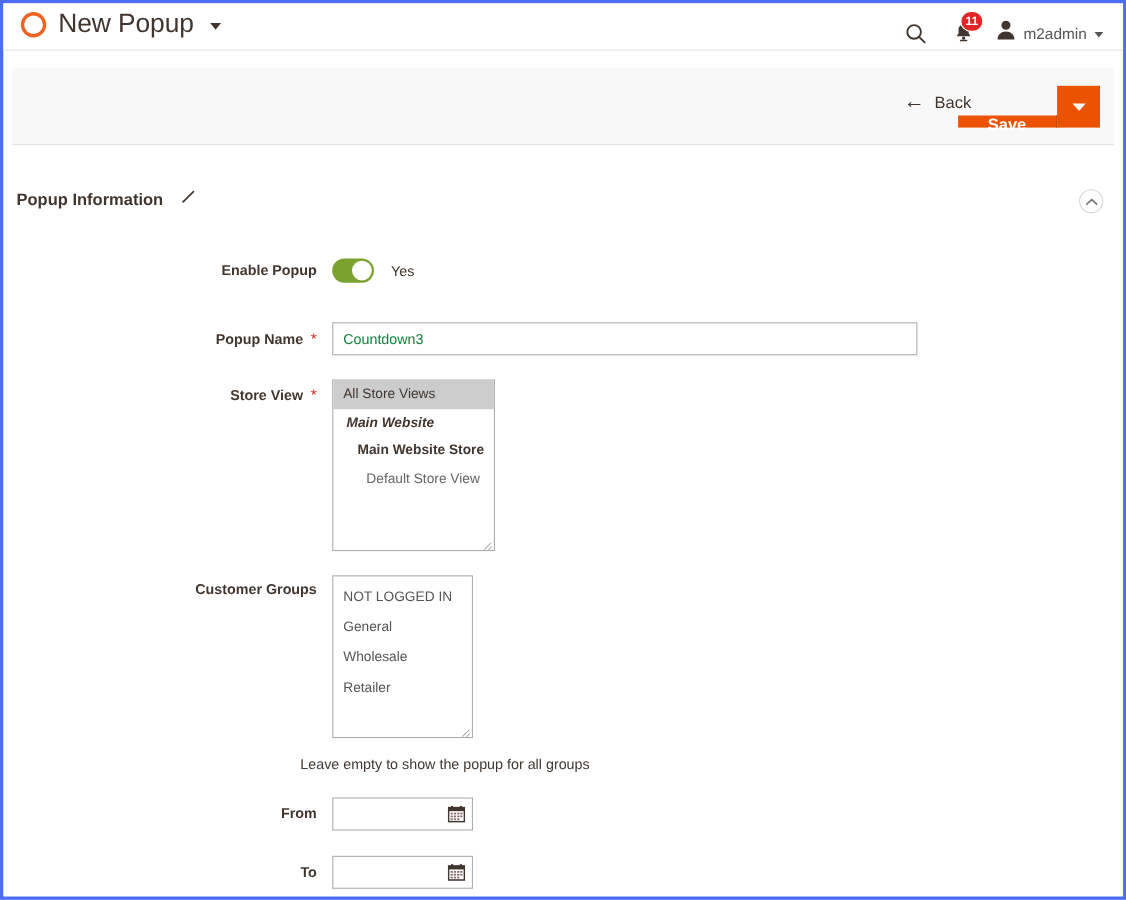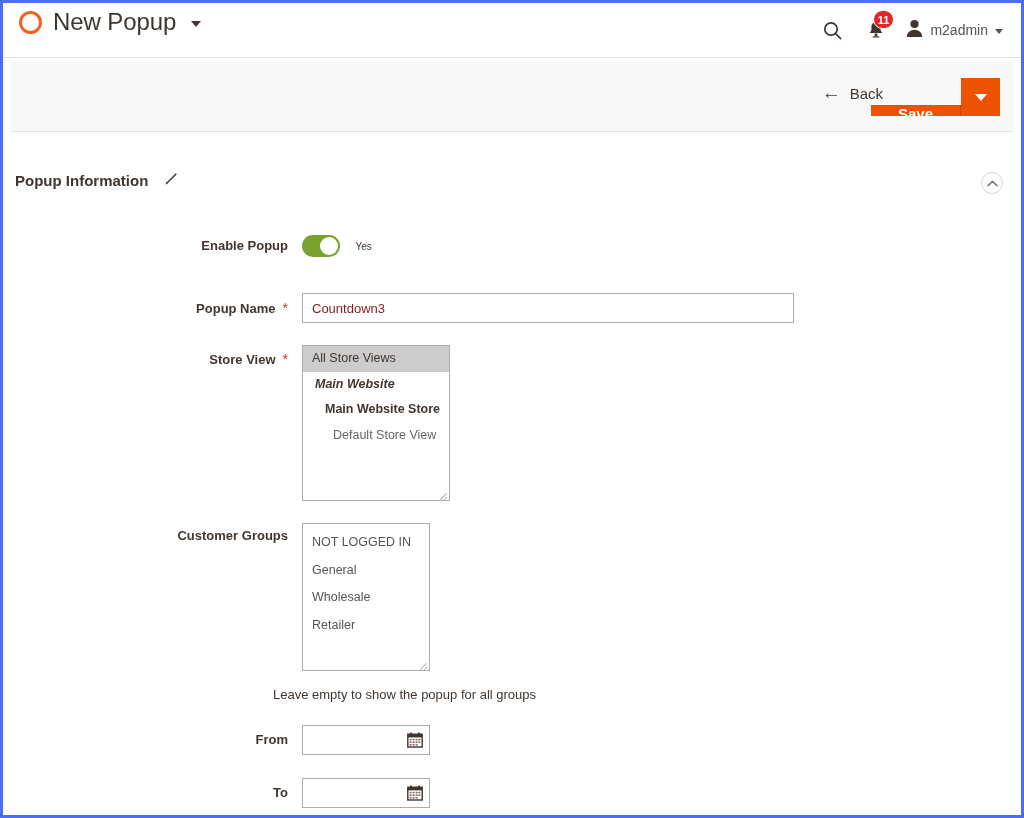--- a/index.html
+++ b/index.html
@@ -19,21 +19,21 @@
     width: 1024px; height: 818px;
     border: 3px solid #4a6cf7;
     background: #ffffff;
     overflow: hidden;
   }
 
   
   #admin-header {
     position: absolute;
     left: 0; top: 0;
-    width: 1018px; height: 55px;
+    width: 1018px; height: 43px;
     background: #ffffff;
     border-bottom: 1px solid #e3e3e3;
   }
 
   #logo-title-group {
     position: absolute;
     left: 16px; top: 7px;
     display: flex;
     align-items: center;
     gap: 11px;
@@ -268,36 +268,36 @@
   #enable-popup-toggle::after {
     content: "";
     position: absolute;
     right: 2px; top: 2px;
     width: 18px; height: 18px;
     border-radius: 50%;
     background: #ffffff;
   }
 
   #enable-popup-value {
-    font-size: 10px;
+    font-size: 13px;
     color: #41362f;
     margin-left: 11px;
     vertical-align: middle;
   }
 
   
   #popup-name-row { top: 58px; align-items: center; }
 
   #popup-name-input {
-    width: 492px;
+    width: 532px;
     height: 30px;
     border: 1px solid #adadad;
     padding: 8px 9px;
     font-size: 13px;
-    color: #7f1d1d;
+    color: #15803d;
     font-family: "Liberation Sans", sans-serif;
     background: #ffffff;
     outline: none;
   }
 
   
   #store-view-row { top: 110px; align-items: flex-start; }
   #store-view-row .field-label { padding-top: 6px; }
 
   #store-view-select {

